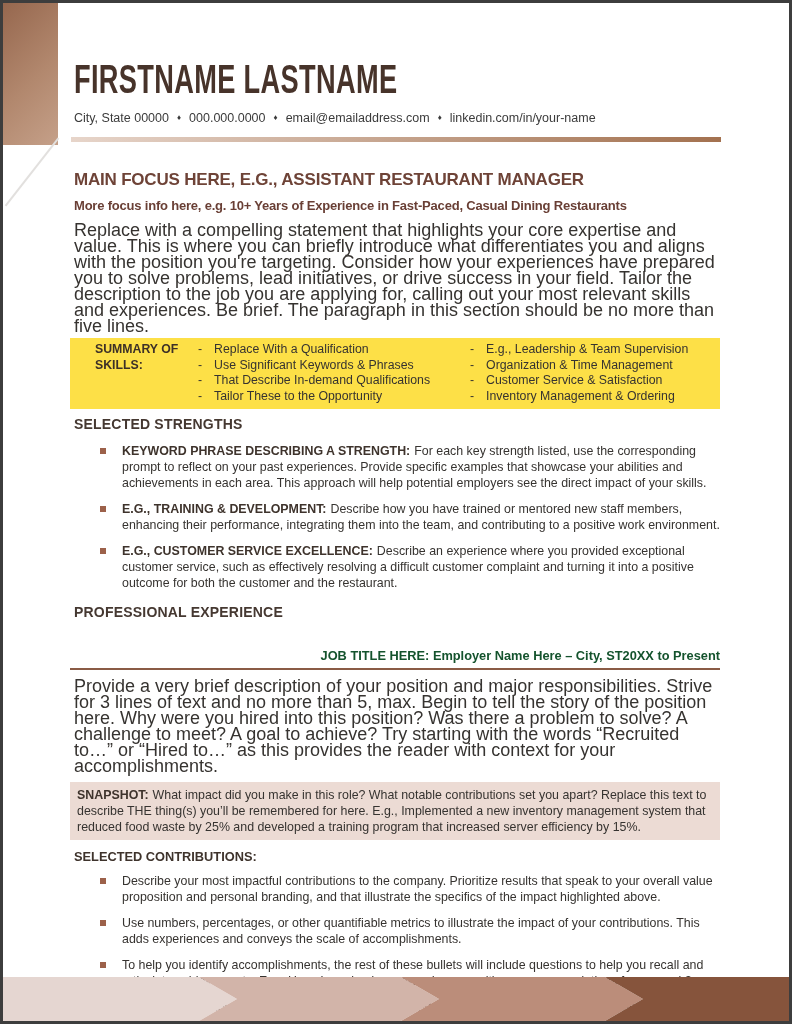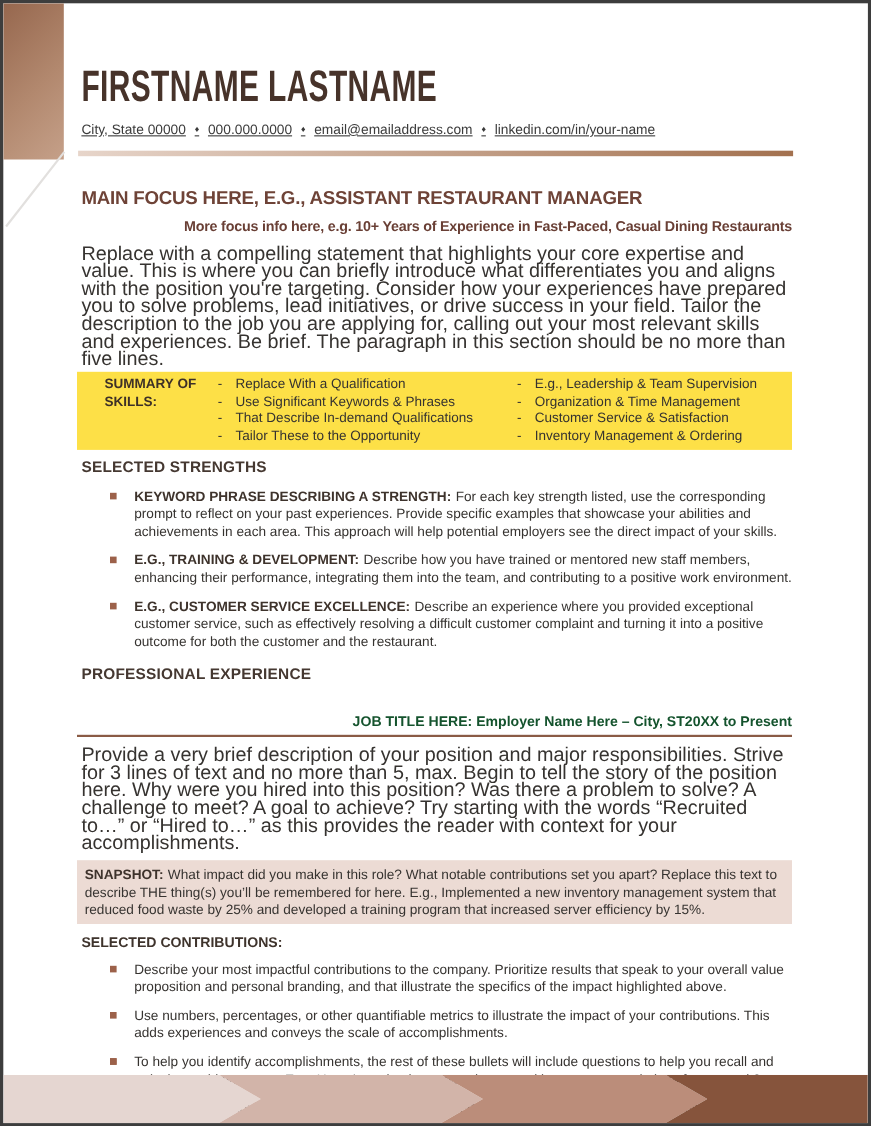--- a/index.html
+++ b/index.html
@@ -10,28 +10,28 @@
   }
   
   .accent-bar{position:absolute;left:0;top:0;width:55px;height:142px;
     background:linear-gradient(135deg,#96674e 0%,#b08succ 50%,#c5a089 100%);
     background:linear-gradient(135deg,#96674e 0%,#b2886e 55%,#c5a089 100%);}
   .fold-line{position:absolute;left:-14px;top:168px;width:86px;height:2px;background:#e2e0de;
     transform:rotate(-52deg);}
   .content{position:relative;padding:54px 69px 0 71px;}
   .name{margin:0;font-size:40px;line-height:44px;font-weight:bold;color:#47332a;
     letter-spacing:0.5px;white-space:nowrap;transform:scaleX(0.68);transform-origin:left center;}
-  .contact{margin-top:9px;font-size:12.5px;line-height:15px;color:#3b3b3b;white-space:nowrap;text-decoration:underline;}
+  .contact{margin-top:9px;font-size:12.5px;line-height:15px;color:#3b3b3b;white-space:nowrap;}
   .diamond{font-size:8px;color:#3a3a3a;margin:0 8px;vertical-align:2px;}
   .header-rule{margin-top:11px;margin-left:-3px;width:650px;height:5px;
     background:linear-gradient(to right,#e7d5ca,#a3714f);}
   .focus-title{margin-top:28px;font-size:17px;line-height:20px;font-weight:bold;color:#6e4337;
     letter-spacing:-0.2px;white-space:nowrap;}
   .focus-subtitle{margin-top:8px;font-size:13px;line-height:16px;font-weight:bold;color:#693f35;
-    letter-spacing:-0.2px;white-space:nowrap;text-align:right;}
+    letter-spacing:-0.2px;white-space:nowrap;}
   .body-text{margin:8px 0 0;font-size:18px;line-height:16px;color:#363330;}
   
   .skills{margin-top:4px;margin-left:-4px;width:650px;box-sizing:border-box;
     background:#fde047;display:grid;grid-template-columns:102px 272px 1fr;
     padding:4px 16px 5px;font-size:12.3px;line-height:15.5px;}
   .skills-label{padding-left:9px;font-weight:bold;color:#3d3027;}
   .skill-row{display:flex;}
   .skill-row .dash{flex:0 0 auto;padding:0 12px 0 10px;}
   .section-heading{margin-top:8px;font-size:14px;line-height:14px;font-weight:bold;
     color:#453831;letter-spacing:0.2px;}

